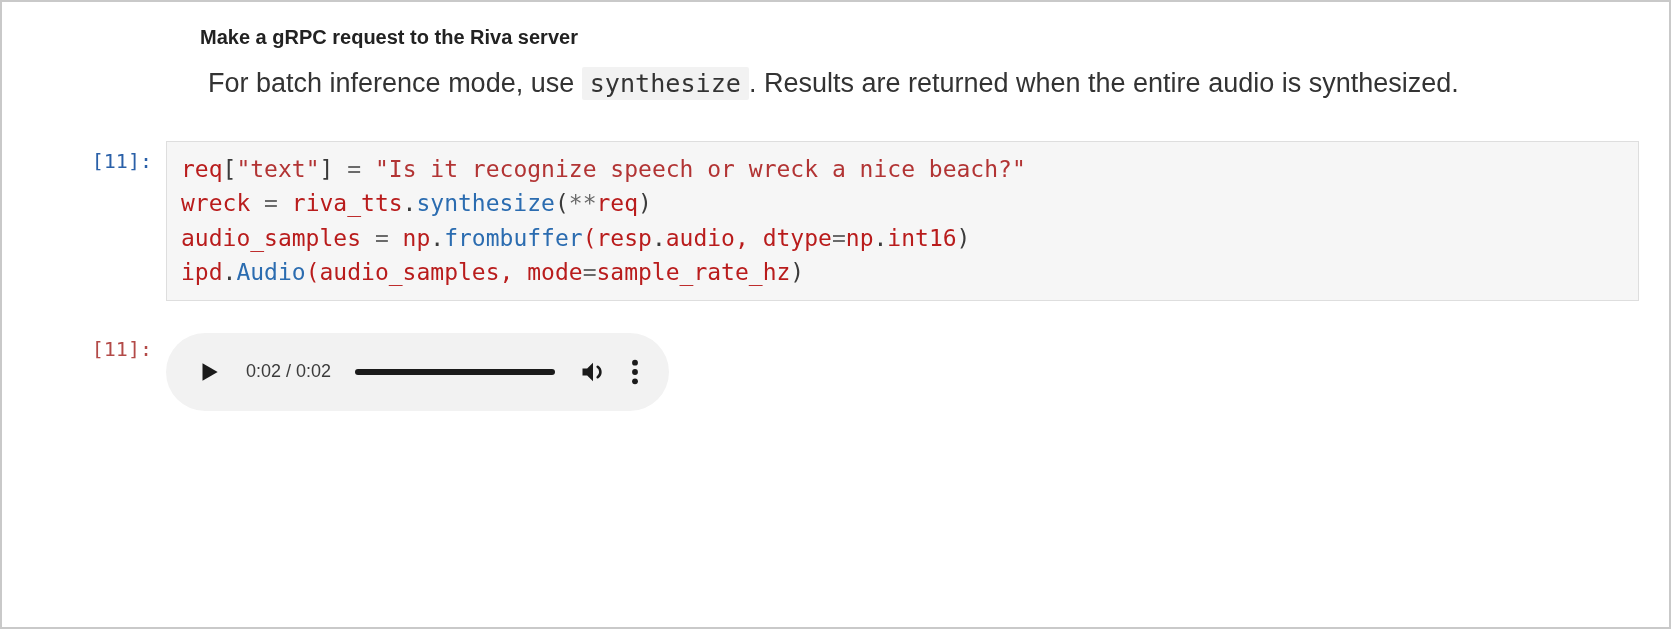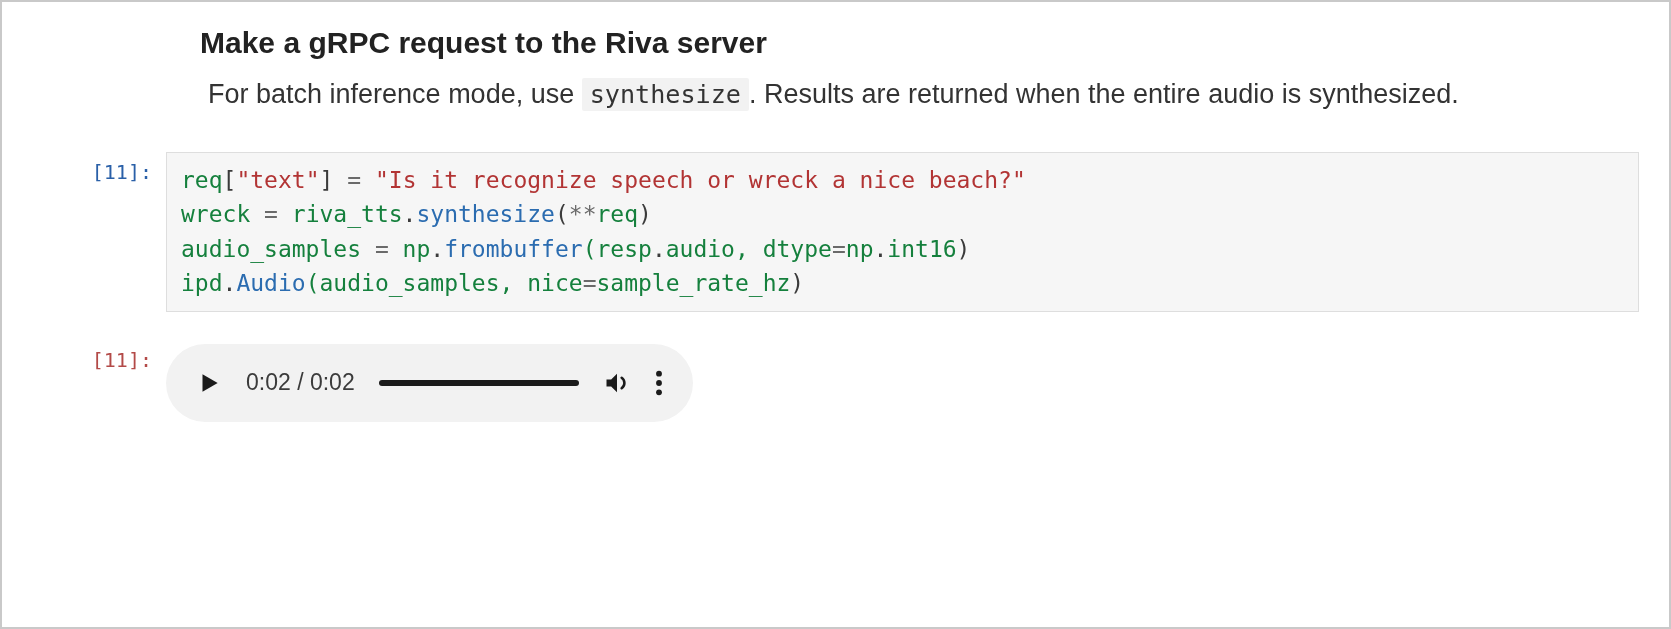--- a/index.html
+++ b/index.html
@@ -38,21 +38,21 @@
   .body-col {
     flex: 1 1 auto;
     min-width: 0;
   }
 
   .markdown-body {
     padding-left: 34px;
   }
   .md-h3 {
     margin: 0 0 14px 0;
-    font-size: 30px;
+    font-size: 20px;
     font-weight: 700;
     color: #222;
   }
   .md-p {
     margin: 8px;
     font-size: 27px;
     line-height: 1.55;
     color: #333;
     max-width: 1350px;
   }
@@ -68,21 +68,21 @@
   .code-input {
     background: #f6f6f6;
     border: 1px solid #dedede;
     padding: 10px 14px;
     font-family: "Menlo", "DejaVu Sans Mono", Consolas, monospace;
     font-size: 23px;
     line-height: 1.5;
     white-space: pre;
     overflow-x: auto;
   }
-  .tok-n  { color: #15803d; }               
+  .tok-n  { color: #b91c1c; }               
   .tok-s  { color: #b23434; }               
   .tok-o  { color: #6a6a6a; }               
   .tok-p  { color: #3b3b3b; }               
   .tok-f  { color: #2b6cb0; }               
 
   
   .audio-player {
     display: inline-flex;
     align-items: center;
     gap: 24px;
@@ -93,21 +93,21 @@
     margin-top: 4px;
   }
   .audio-player .play-btn,
   .audio-player .vol-btn,
   .audio-player .menu-btn {
     display:flex;
     align-items:center;
     justify-content:center;
   }
   .time-label {
-    font-size: 23px;
+    font-size: 18px;
     color: #3b3b3b;
     font-family: -apple-system, BlinkMacSystemFont, "Segoe UI", Helvetica, Arial, sans-serif;
   }
   .progress-track {
     width: 200px;
     height: 6px;
     background: #1b1b1b;
     border-radius: 3px;
   }
   svg { display:block; }
@@ -127,21 +127,21 @@
       </p>
     </div>
   </div>
 
   <div class="cell-row">
     <div class="prompt-col prompt-in">[11]:</div>
     <div class="body-col">
       <div id="code-block" class="code-input"><span class="tok-n">req</span><span class="tok-p">[</span><span class="tok-s">"text"</span><span class="tok-p">]</span><span class="tok-p"> </span><span class="tok-o">=</span><span class="tok-p"> </span><span class="tok-s">"Is it recognize speech or wreck a nice beach?"</span>
 <span class="tok-n">wreck </span><span class="tok-o">=</span><span class="tok-n"> riva_tts</span><span class="tok-p">.</span><span class="tok-f">synthesize</span><span class="tok-p">(</span><span class="tok-o">**</span><span class="tok-n">req</span><span class="tok-p">)</span>
 <span class="tok-n">audio_samples </span><span class="tok-o">=</span><span class="tok-n"> np</span><span class="tok-p">.</span><span class="tok-f">frombuffer</span><span class="tok-n">(resp</span><span class="tok-p">.</span><span class="tok-n">audio</span><span class="tok-n">, dtype</span><span class="tok-o">=</span><span class="tok-n">np</span><span class="tok-p">.</span><span class="tok-n">int16</span><span class="tok-p">)</span>
-<span class="tok-n">ipd</span><span class="tok-p">.</span><span class="tok-f">Audio</span><span class="tok-n">(audio_samples</span><span class="tok-n">, nice</span><span class="tok-o">=</span><span class="tok-n">sample_rate_hz</span><span class="tok-p">)</span></div>
+<span class="tok-n">ipd</span><span class="tok-p">.</span><span class="tok-f">Audio</span><span class="tok-n">(audio_samples</span><span class="tok-n">, mode</span><span class="tok-o">=</span><span class="tok-n">sample_rate_hz</span><span class="tok-p">)</span></div>
     </div>
   </div>
 
   <div class="cell-row" style="margin-bottom:0;">
     <div class="prompt-col prompt-out">[11]:</div>
     <div class="body-col">
       <div class="audio-player">
 
         <span class="play-btn">
           <svg width="26" height="26" viewBox="0 0 24 24" fill="#1b1b1b">

